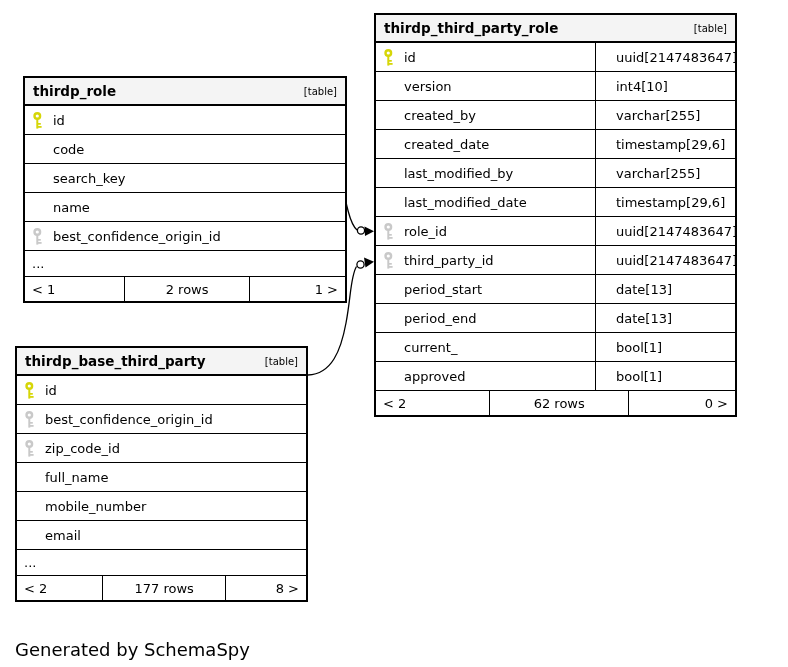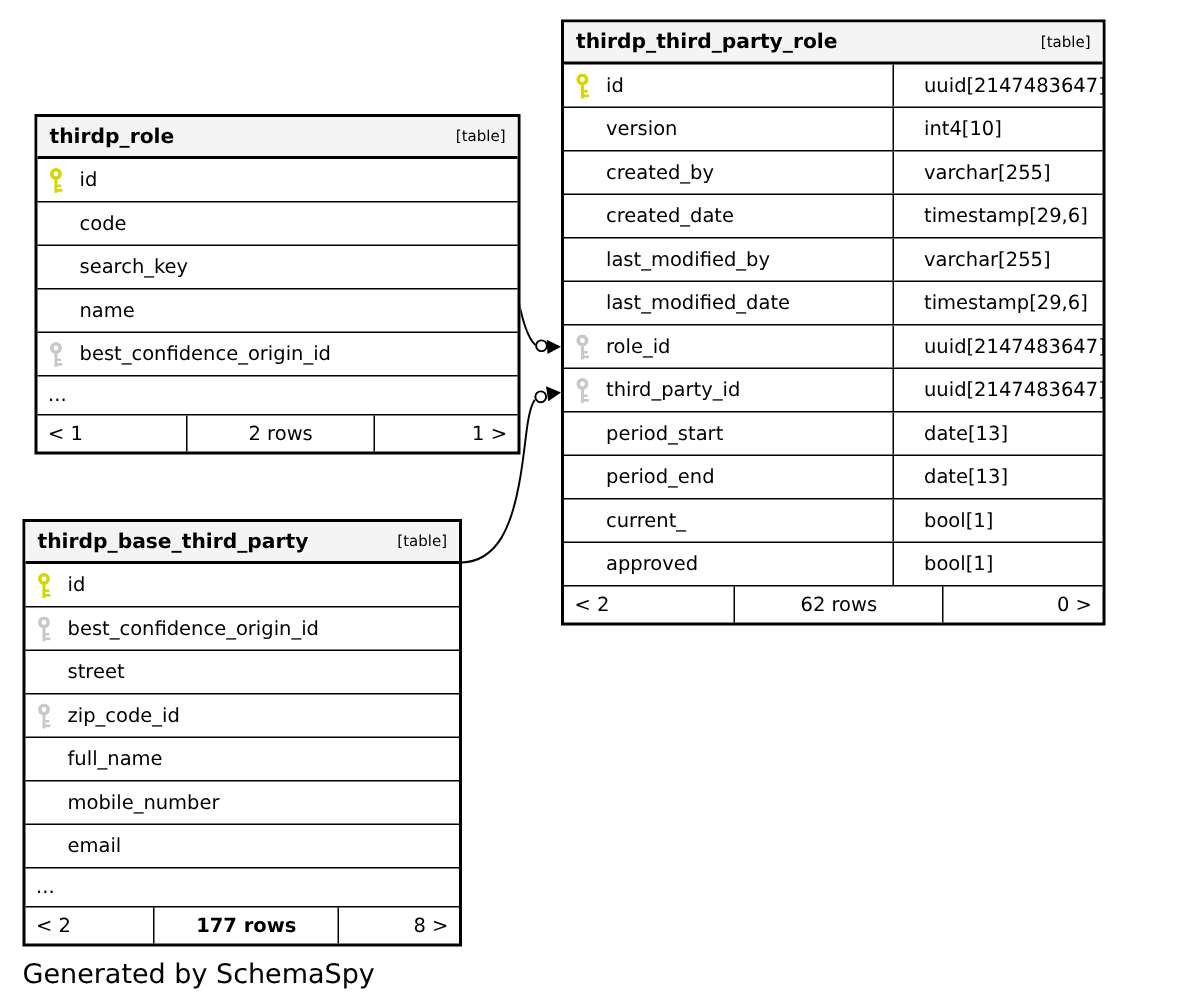--- a/index.html
+++ b/index.html
@@ -54,21 +54,21 @@
     white-space: nowrap;
   }
   .row.ellipsis { height: 26px; padding-left: 7px; }
 
   .tfoot { height: 24px; display: flex; font-size: 13px; }
   .fcell { display: flex; align-items: center; padding: 0 7px; height: 100%; }
   .fcell.fl { justify-content: flex-start; }
   .fcell.fc { justify-content: center; border-left: 1.5px solid #000; }
   .fcell.fr { justify-content: flex-end; border-left: 1.5px solid #000; }
   .t1 .fl { width: 31%; }   .t1 .fc { width: 39%; }   .t1 .fr { width: 30%; }
-  .t2 .fl { width: 29.5%; } .t2 .fc { width: 42.5%; font-weight: bold; } .t2 .fr { width: 28%; }
+  .t2 .fl { width: 29.5%; } .t2 .fc { width: 42.5%; } .t2 .fr { width: 28%; }
   .t3 .fl { width: 31.6%; } .t3 .fc { width: 38.6%; } .t3 .fr { width: 29.8%; }
 
   .gen-note {
     position: absolute;
     left: 15px; top: 639px;
     font-size: 18px;
   }
 </style>
 </head>
 <body>
@@ -158,24 +158,20 @@
           <svg width="9" height="17" viewBox="0 0 9 17">
             <circle cx="4.3" cy="4" r="2.8" fill="none" stroke="#c9c9c9" stroke-width="2.4"></circle>
             <rect x="3.3" y="6.4" width="2" height="10.2" fill="#c9c9c9"></rect>
             <rect x="5" y="11" width="2.8" height="1.7" fill="#c9c9c9"></rect>
             <rect x="5" y="14" width="3.6" height="1.8" fill="#c9c9c9"></rect>
           </svg>
         </span>
         <span class="colname">best_confidence_origin_id</span>
       </div>
       <div class="row">
-        <span class="keycell"></span>
-        <span class="colname">street</span>
-      </div>
-      <div class="row">
         <span class="keycell">
           <svg width="9" height="17" viewBox="0 0 9 17">
             <circle cx="4.3" cy="4" r="2.8" fill="none" stroke="#c9c9c9" stroke-width="2.4"></circle>
             <rect x="3.3" y="6.4" width="2" height="10.2" fill="#c9c9c9"></rect>
             <rect x="5" y="11" width="2.8" height="1.7" fill="#c9c9c9"></rect>
             <rect x="5" y="14" width="3.6" height="1.8" fill="#c9c9c9"></rect>
           </svg>
         </span>
         <span class="colname">zip_code_id</span>
       </div>

